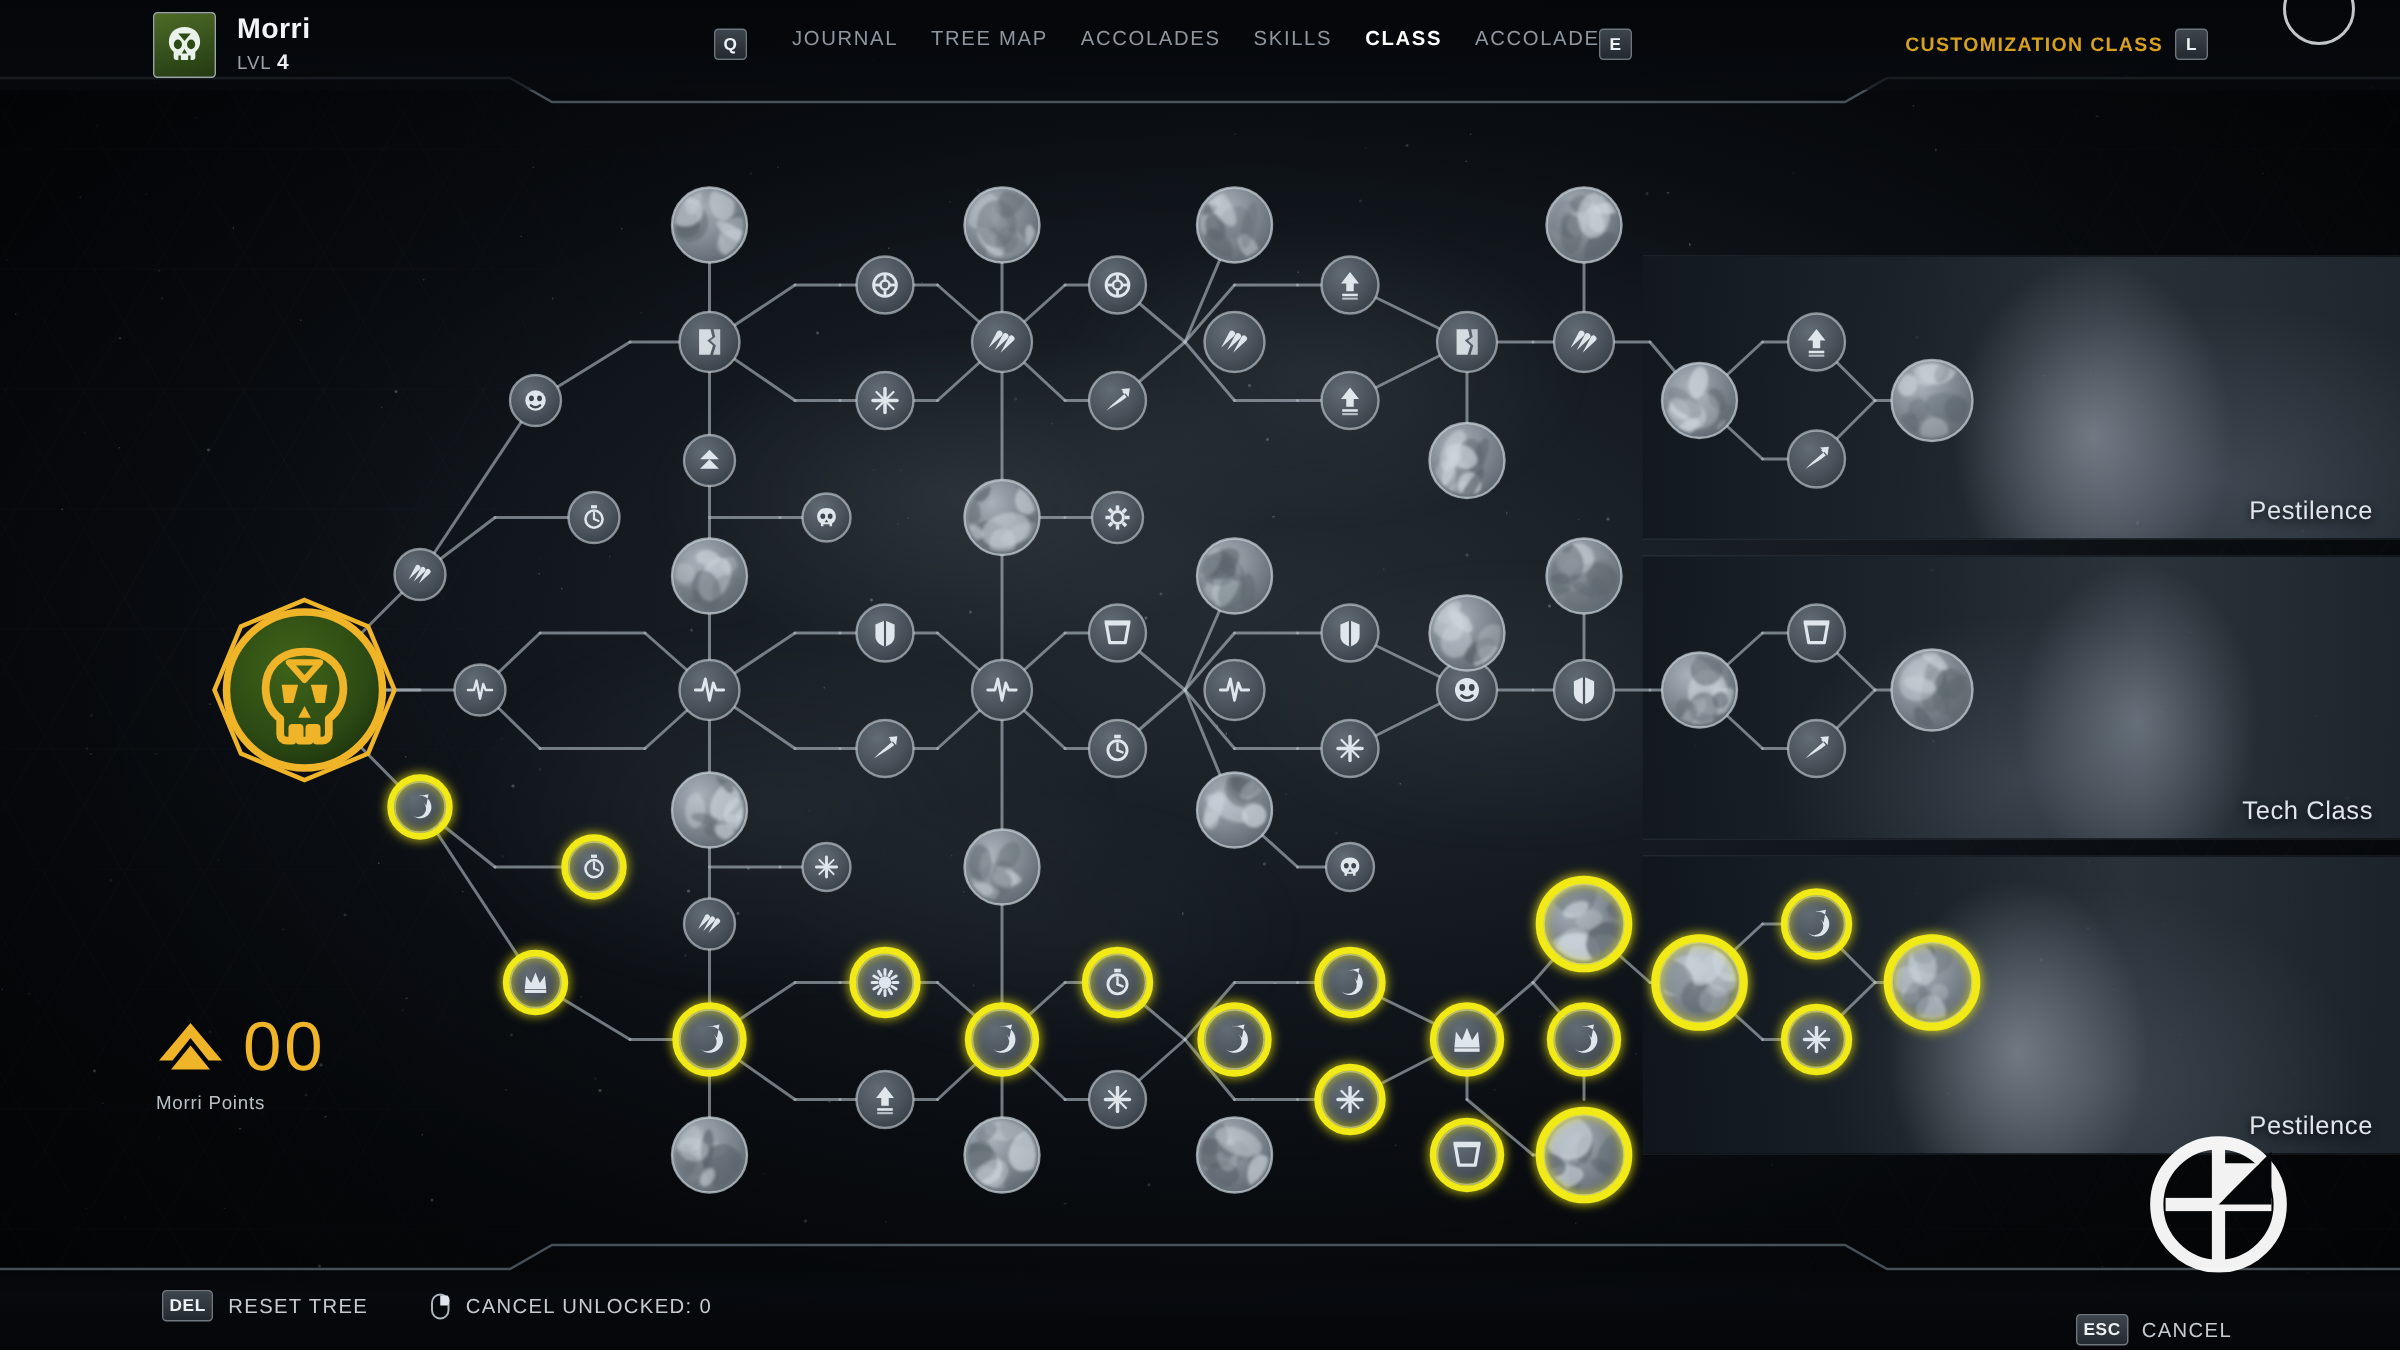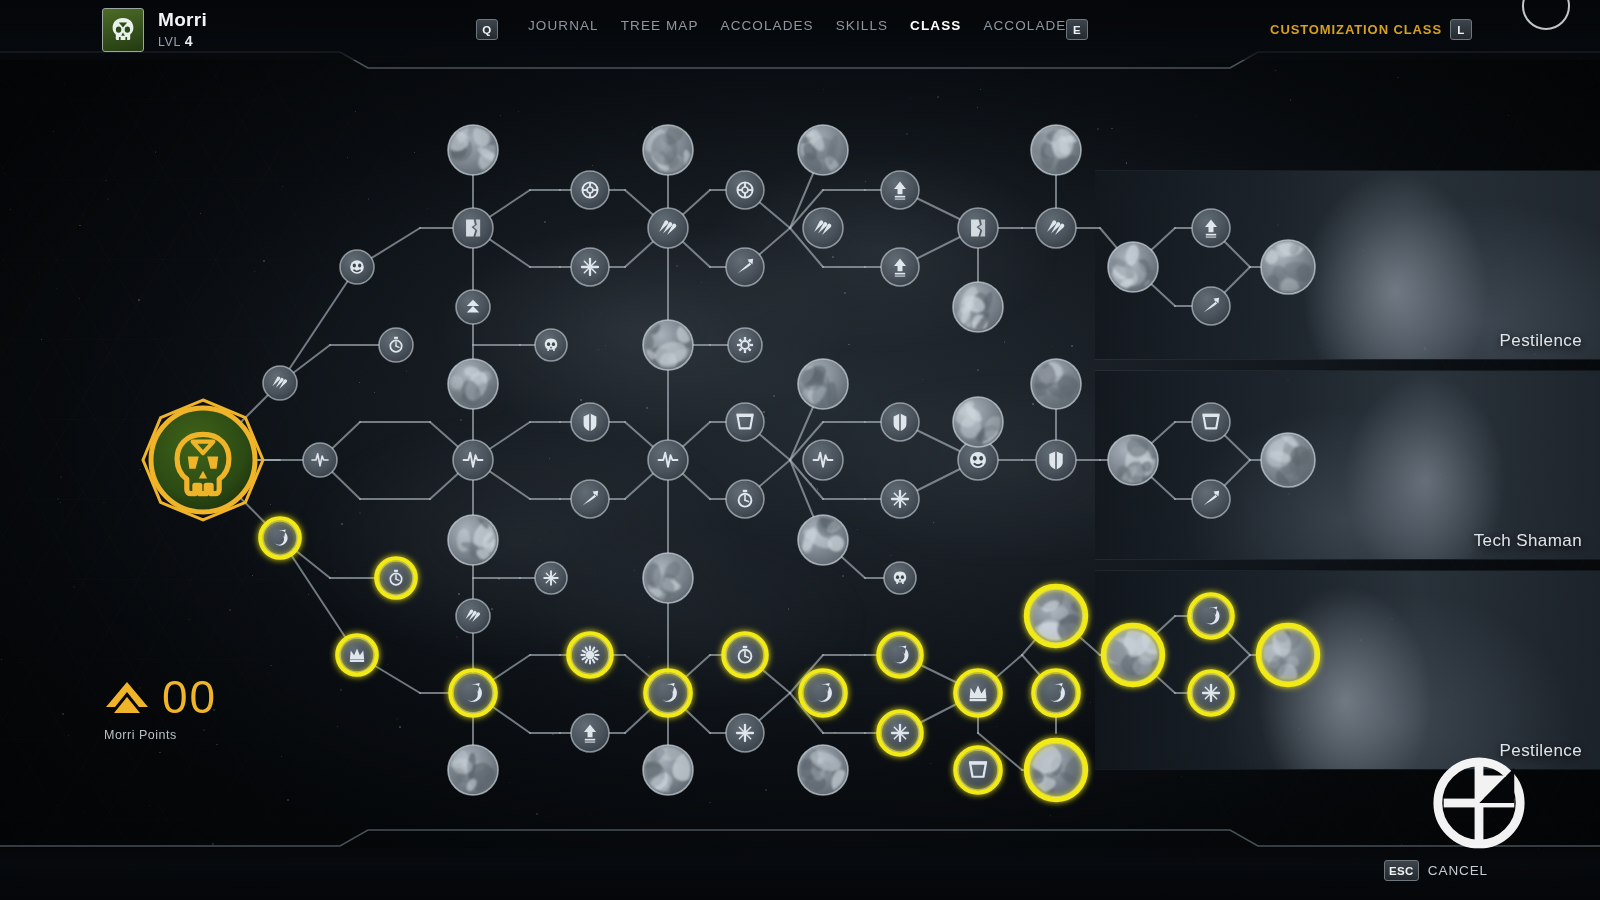--- a/index.html
+++ b/index.html
@@ -111,21 +111,21 @@
   .frame-top { top: 50px; }
   .frame-bottom { bottom: 52px; }
 
   
   .bottombar {
     position: absolute; left: 0; bottom: 0; width: 1600px; height: 52px;
     background: linear-gradient(0deg, rgba(4,6,9,.98) 0%, rgba(7,10,14,.9) 70%, rgba(8,11,15,.4) 100%);
     z-index: 30;
   }
   .bb-left { position: absolute; left: 108px; top: 12px; display: flex; align-items: center; gap: 10px; }
-  .bb-right { position: absolute; right: 112px; top: 12px; display: flex; align-items: center; gap: 9px; text-align: right; }
+  .bb-right { position: absolute; right: 112px; top: 28px; display: flex; align-items: center; gap: 9px; text-align: right; }
   .bb-text { font-size: 13.5px; letter-spacing: .9px; color: #c4ccd2; white-space: nowrap; }
   .bb-gap { width: 22px; }
 
   
   .classpoints { position: absolute; left: 104px; top: 676px; z-index: 20; }
   .cp-row { display: flex; align-items: center; gap: 12px; }
   .cp-value {
     font-size: 46px; font-weight: 400; color: #f0b429; letter-spacing: 2px;
     line-height: .92; font-family: "Liberation Sans", sans-serif;
     -webkit-text-stroke: 0;
@@ -425,21 +425,21 @@
       <div class="speck" style="width: 1.1167px; height: 1.1167px; left: 1050.24px; top: 814.505px; opacity: 0.34;"></div>
     </div>
 
   <div id="class-panels">
       <div class="class-panel" style="top: 170px; height: 190px; width: 505px;">
         <div class="cp-art" style="background: radial-gradient(150px 190px at 300px 120px, rgba(205, 215, 225, 0.4), transparent 62%), radial-gradient(260px 170px at 390px 150px, rgba(150, 165, 180, 0.22), transparent 70%), linear-gradient(90deg, rgba(18, 24, 30, 0.96) 0%, rgba(30, 38, 46, 0.82) 34%, rgba(52, 62, 72, 0.72) 62%, rgba(34, 42, 50, 0.9) 100%);"></div>
         <div class="cp-name">Pestilence</div>
       </div>
       <div class="class-panel" style="top: 370px; height: 190px; width: 505px;">
         <div class="cp-art" style="background: radial-gradient(130px 170px at 330px 110px, rgba(200, 212, 222, 0.34), transparent 62%), radial-gradient(230px 160px at 250px 150px, rgba(150, 165, 180, 0.2), transparent 70%), linear-gradient(90deg, rgba(18, 24, 30, 0.96) 0%, rgba(32, 40, 48, 0.8) 38%, rgba(56, 66, 76, 0.7) 66%, rgba(32, 40, 48, 0.9) 100%);"></div>
-        <div class="cp-name">Tech Shaman</div>
+        <div class="cp-name">Tech Class</div>
       </div>
       <div class="class-panel" style="top: 570px; height: 200px; width: 505px;">
         <div class="cp-art" style="background: radial-gradient(140px 185px at 250px 130px, rgba(208, 218, 228, 0.4), transparent 62%), radial-gradient(250px 180px at 300px 150px, rgba(150, 165, 180, 0.2), transparent 72%), linear-gradient(90deg, rgba(16, 22, 28, 0.96) 0%, rgba(30, 38, 46, 0.8) 36%, rgba(54, 64, 74, 0.7) 64%, rgba(30, 38, 46, 0.9) 100%);"></div>
         <div class="cp-name">Pestilence</div>
       </div>
     </div>
 
   <svg id="tree" viewBox="0 0 1600 900">
     <defs>
       <radialGradient id="gNodeSmall" cx="38%" cy="32%" r="78%">
@@ -1634,20 +1634,30 @@
 
   <svg class="watermark" viewBox="0 0 100 100">
     <circle cx="50" cy="50" r="42" fill="none" stroke="#ffffff" stroke-width="9"></circle>
     <rect x="45.5" y="12" width="9" height="76" fill="#ffffff"></rect>
     <rect x="14" y="45.5" width="72" height="9" fill="#ffffff"></rect>
     <path d="M50 50 L86 50 L86 14 Z" fill="#05070a"></path>
     <path d="M50 50 L78 22 L50 22 Z" fill="#ffffff"></path>
   </svg>
 
   <div class="bottombar">
+    <div class="bb-left">
+      <span class="keycap">DEL</span>
+      <span class="bb-text">RESET TREE</span>
+      <span class="bb-gap"></span>
+      <svg width="13" height="18" viewBox="0 0 13 18">
+        <rect x="1" y="1" width="11" height="16" rx="5.5" fill="none" stroke="#aeb7bd" stroke-width="1.3"></rect>
+        <path d="M6.5 1.6 L11.4 1.6 A5 5 0 0 1 11.4 8.4 L6.5 8.4 Z" fill="#dfe5ea"></path>
+      </svg>
+      <span class="bb-text">CANCEL UNLOCKED: 0</span>
+    </div>
     <div class="bb-right">
       <span class="keycap">ESC</span>
       <span class="bb-text">CANCEL</span>
     </div>
   </div>
 
   <div class="bg-vignette"></div>
 </div>
 
 </body></html>

